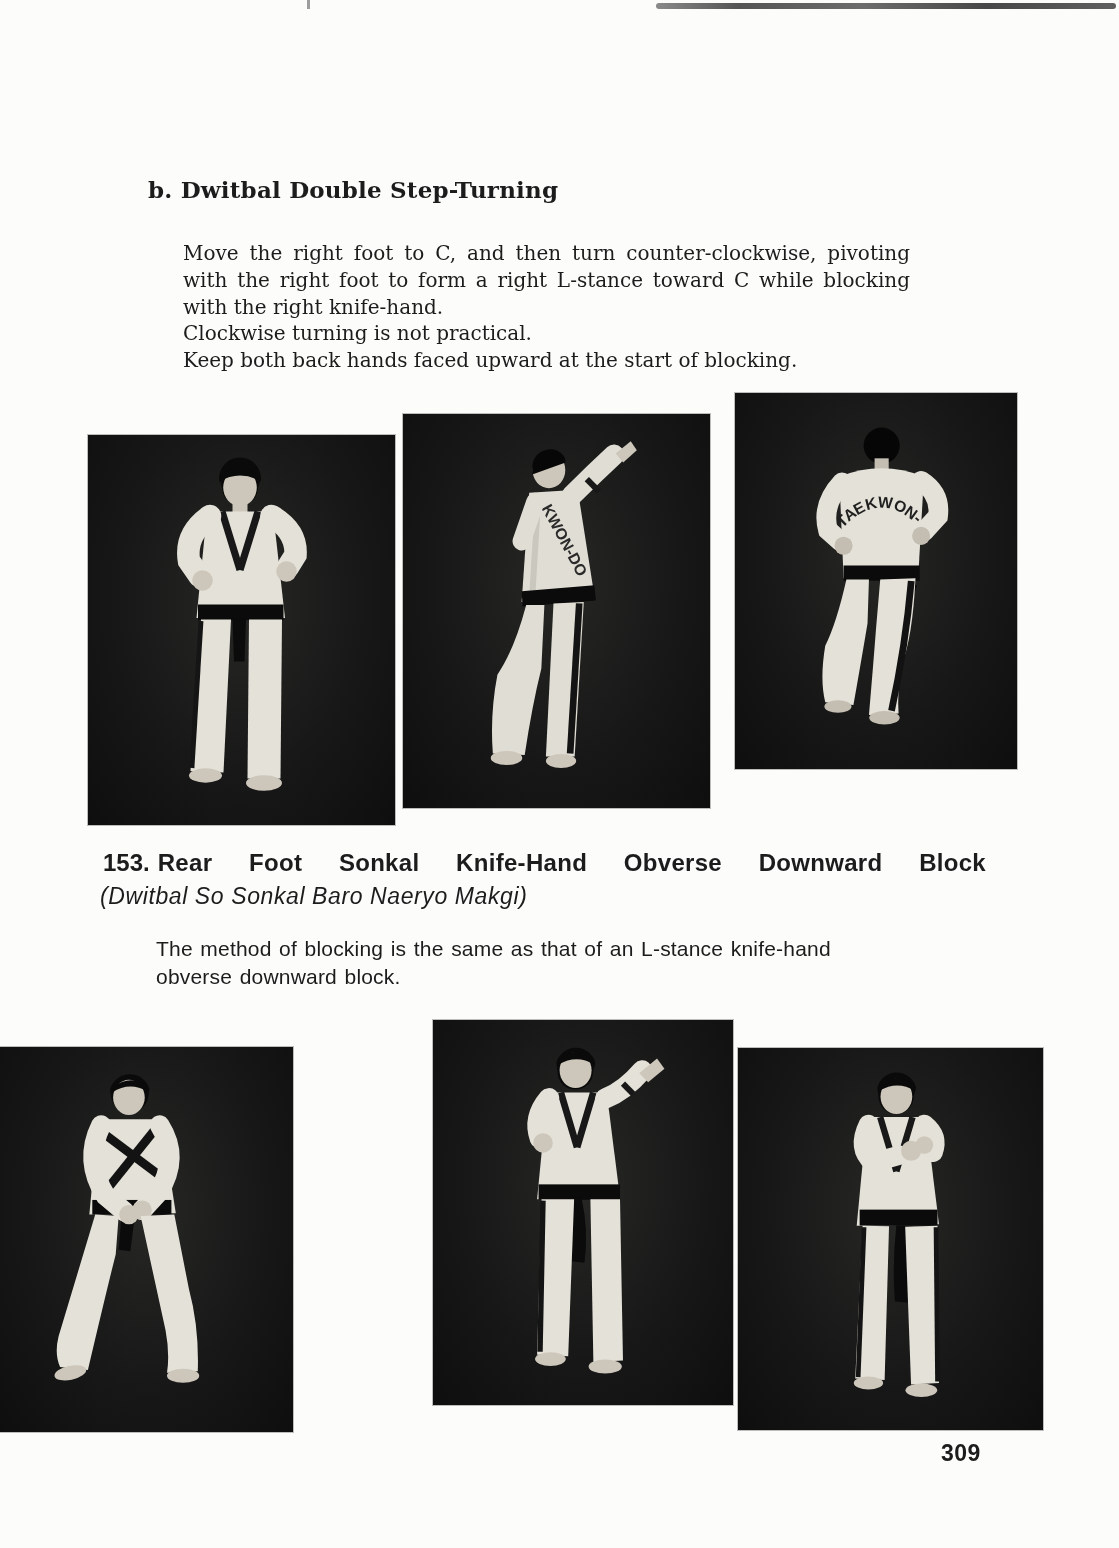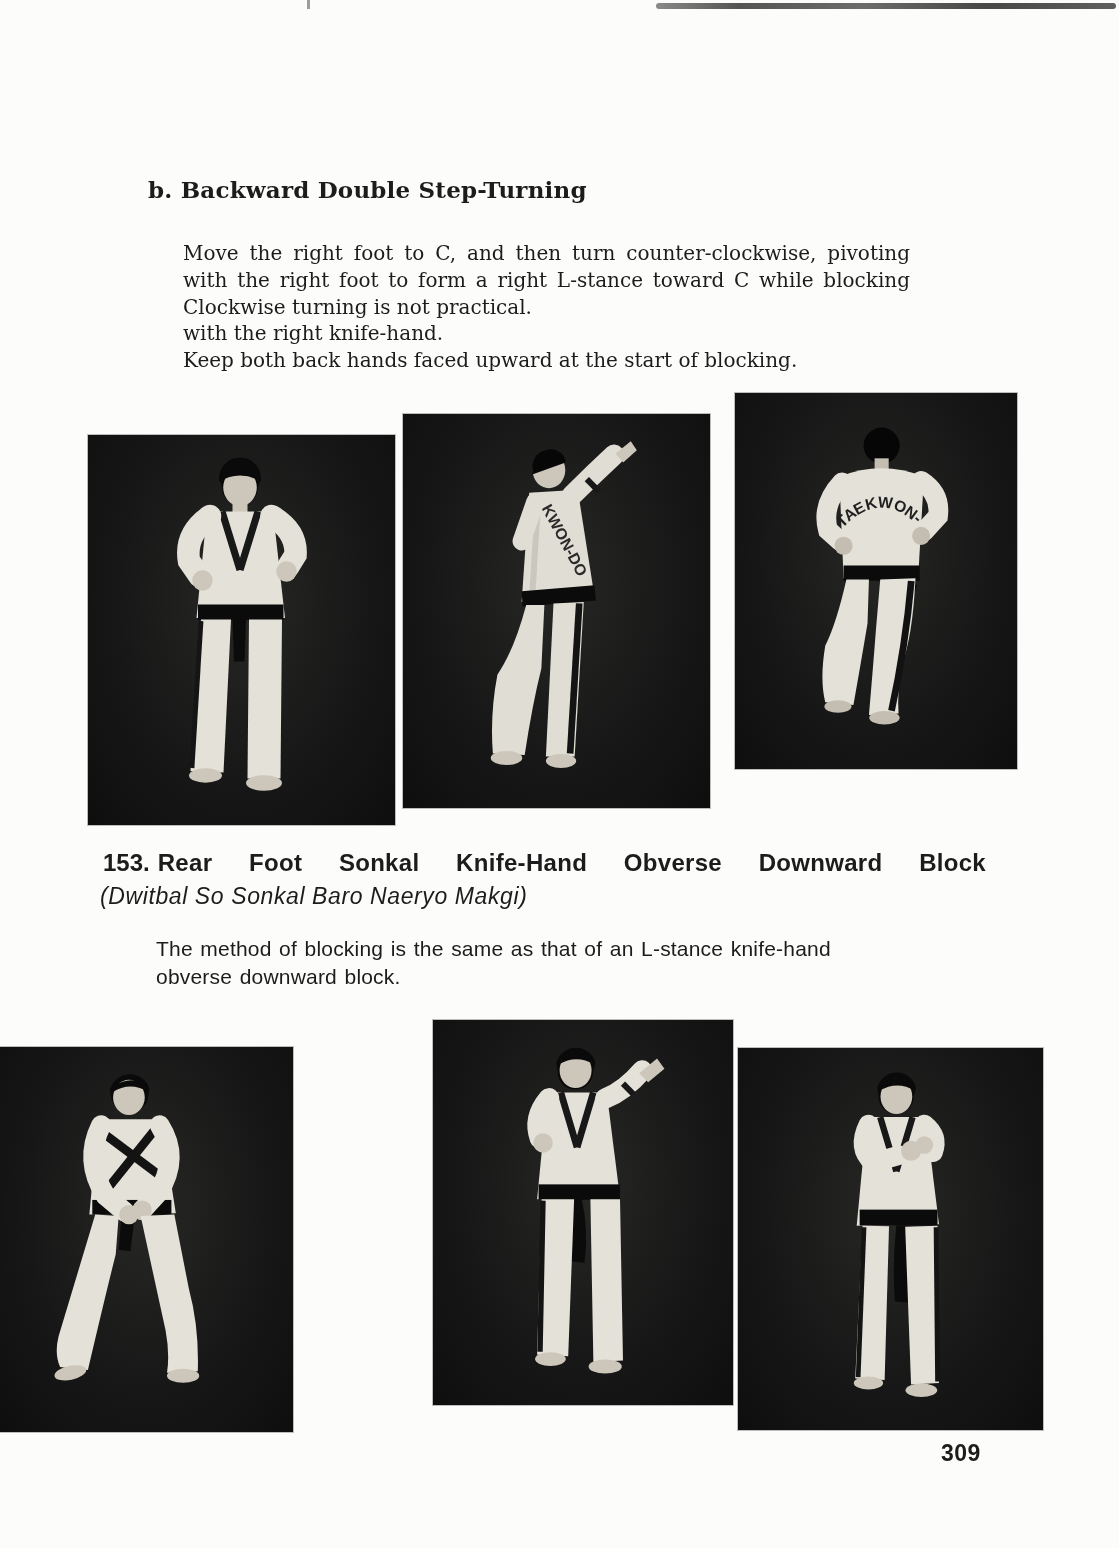--- a/index.html
+++ b/index.html
@@ -69,27 +69,27 @@
   }
 </style>
 </head>
 <body>
 
 <div class="page">
 
   <div class="scan-bar"></div>
   <div class="scan-tick"></div>
 
-  <h2 class="heading-b">b. Backward Double Step-Turning</h2>
+  <h2 class="heading-b">b. Dwitbal Double Step-Turning</h2>
 
   <div class="para para-serif">
     <div class="pline just">Move the right foot to C, and then turn counter-clockwise, pivoting</div>
     <div class="pline just">with the right foot to form a right L-stance toward C while blocking</div>
+    <div class="pline">with the right knife-hand.</div>
     <div class="pline">Clockwise turning is not practical.</div>
-    <div class="pline">with the right knife-hand.</div>
     <div class="pline">Keep both back hands faced upward at the start of blocking.</div>
   </div>
 
   <figure class="photo p1" aria-label="Front view: ready posture, both fists guarding in front of chest">
     <svg viewBox="0 0 100 130" preserveAspectRatio="xMidYMid meet">
       <g>
         <path d="M42.5 14.5 a7 7 0 0 1 14 0 l-1 3 a6 6 0 0 1 -12 0 z" fill="#0a0a0a"></path>
         <ellipse cx="49.5" cy="17.5" rx="5.6" ry="6.2" fill="#cdc6ba"></ellipse>
         <path d="M43 13.5 q6.5 -5 13 0 l.5 2 q-7 -4 -14 0 z" fill="#0a0a0a"></path>
         <rect x="47" y="22" width="5" height="4.5" fill="#cdc6ba"></rect>

